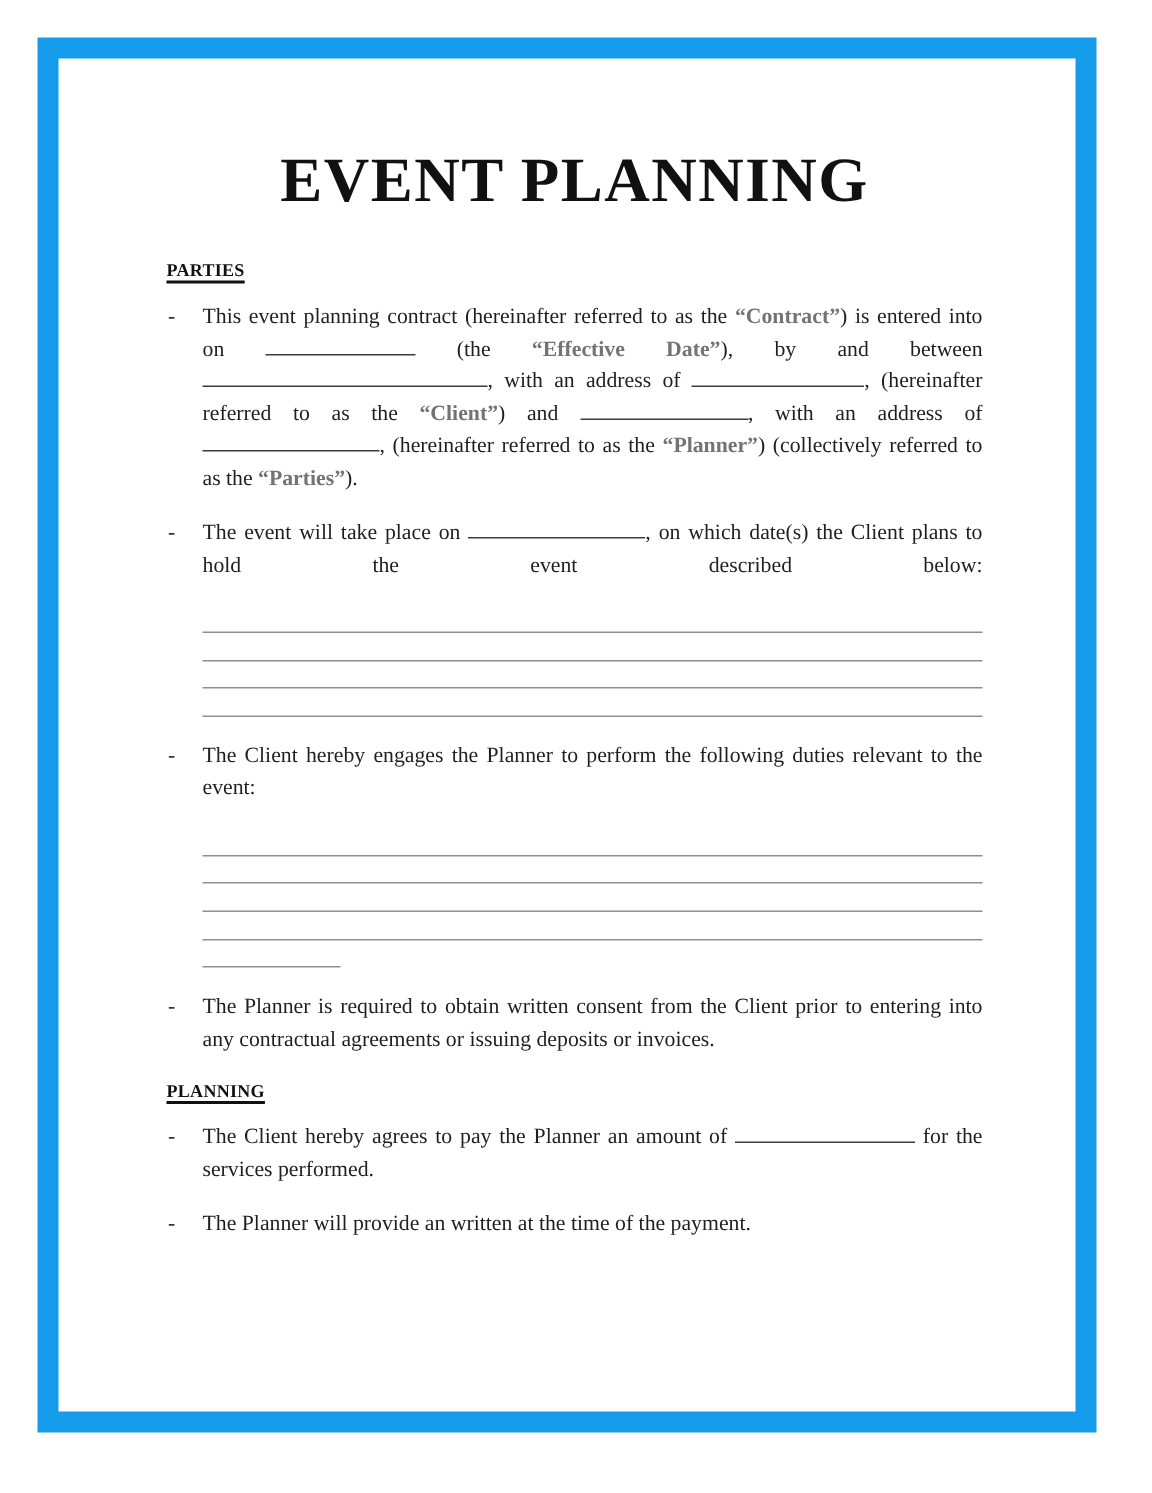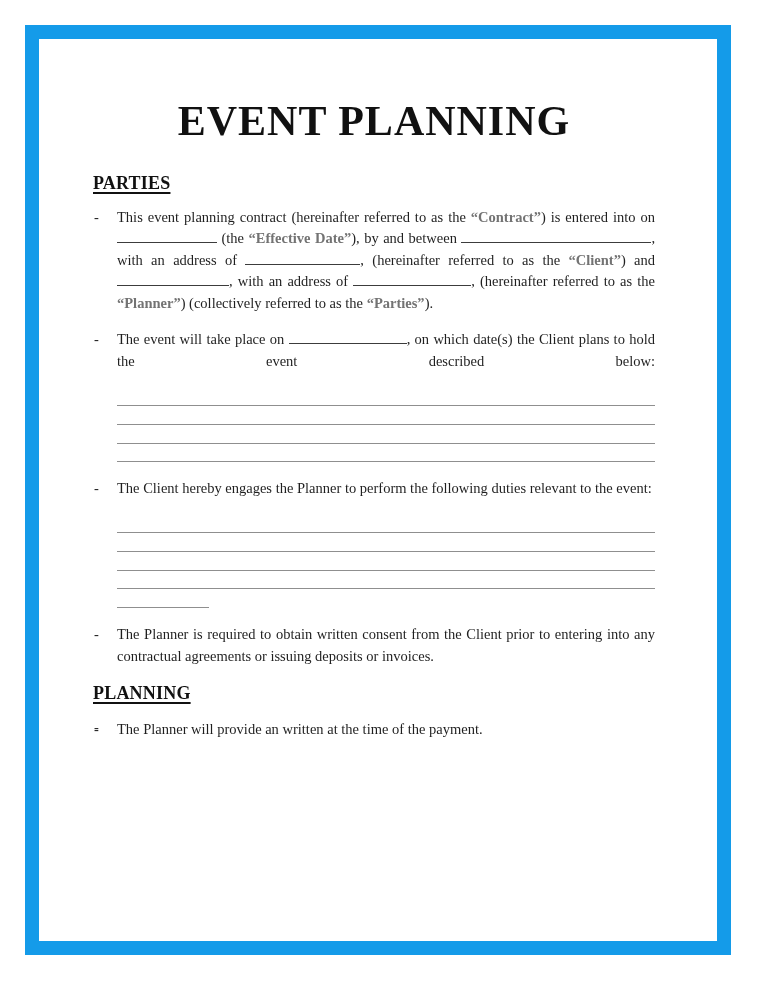--- a/index.html
+++ b/index.html
@@ -22,37 +22,37 @@
     top: 25px;
     width: 706px;
     height: 930px;
     box-sizing: border-box;
     border: 14px solid #149BE9;
     background: #ffffff;
   }
   .content {
     position: absolute;
     left: 0; top: 0; right: 0; bottom: 0;
-    padding: 54px 62px 20px 54px;
+    padding: 54px 62px 20px 72px;
     overflow: hidden;
   }
   .doc-title {
     margin: 0 0 22px 0;
     text-align: center;
     font-size: 42px;
     line-height: 1.38;
     font-weight: bold;
     letter-spacing: 1px;
     color: #111111;
   }
   .doc-title span { display: block; }
   .section { margin: 0; }
   .heading {
     margin: 16px 0 13px 0;
-    font-size: 18px;
+    font-size: 12px;
     font-weight: bold;
     letter-spacing: 0.2px;
     color: #111111;
   }
   .heading .hd {
     text-decoration: underline;
     text-decoration-thickness: 1.5px;
     text-underline-offset: 3px;
   }
   .bullet {
@@ -113,19 +113,19 @@
               <div class="rule"></div>
               <div class="rule"></div>
               <div class="rule"></div>
               <div class="rule"></div>
               <div class="rule" style="width: 92px;"></div>
             </div>
             <p class="bullet"><span class="marker">-</span><span class="btext"><span>The Planner is required to obtain written consent from the Client prior to entering into any contractual agreements or issuing deposits or invoices.</span></span></p>
           </section>
           <section class="section">
             <div class="heading"><span class="hd">PLANNING</span></div>
-            <p class="bullet"><span class="marker">-</span></p>
+            <p class="bullet"><span class="marker">-</span><span class="btext"><span>The Client hereby agrees to pay the Planner an amount of </span><span class="blank" style="width: 120px;"></span><span> for the services performed.</span></span></p>
             <p class="bullet"><span class="marker">-</span><span class="btext"><span>The Planner will provide an written at the time of the payment.</span></span></p>
           </section>
         </div>
     </div>
   </div>
 </div>
 
 </body></html>

